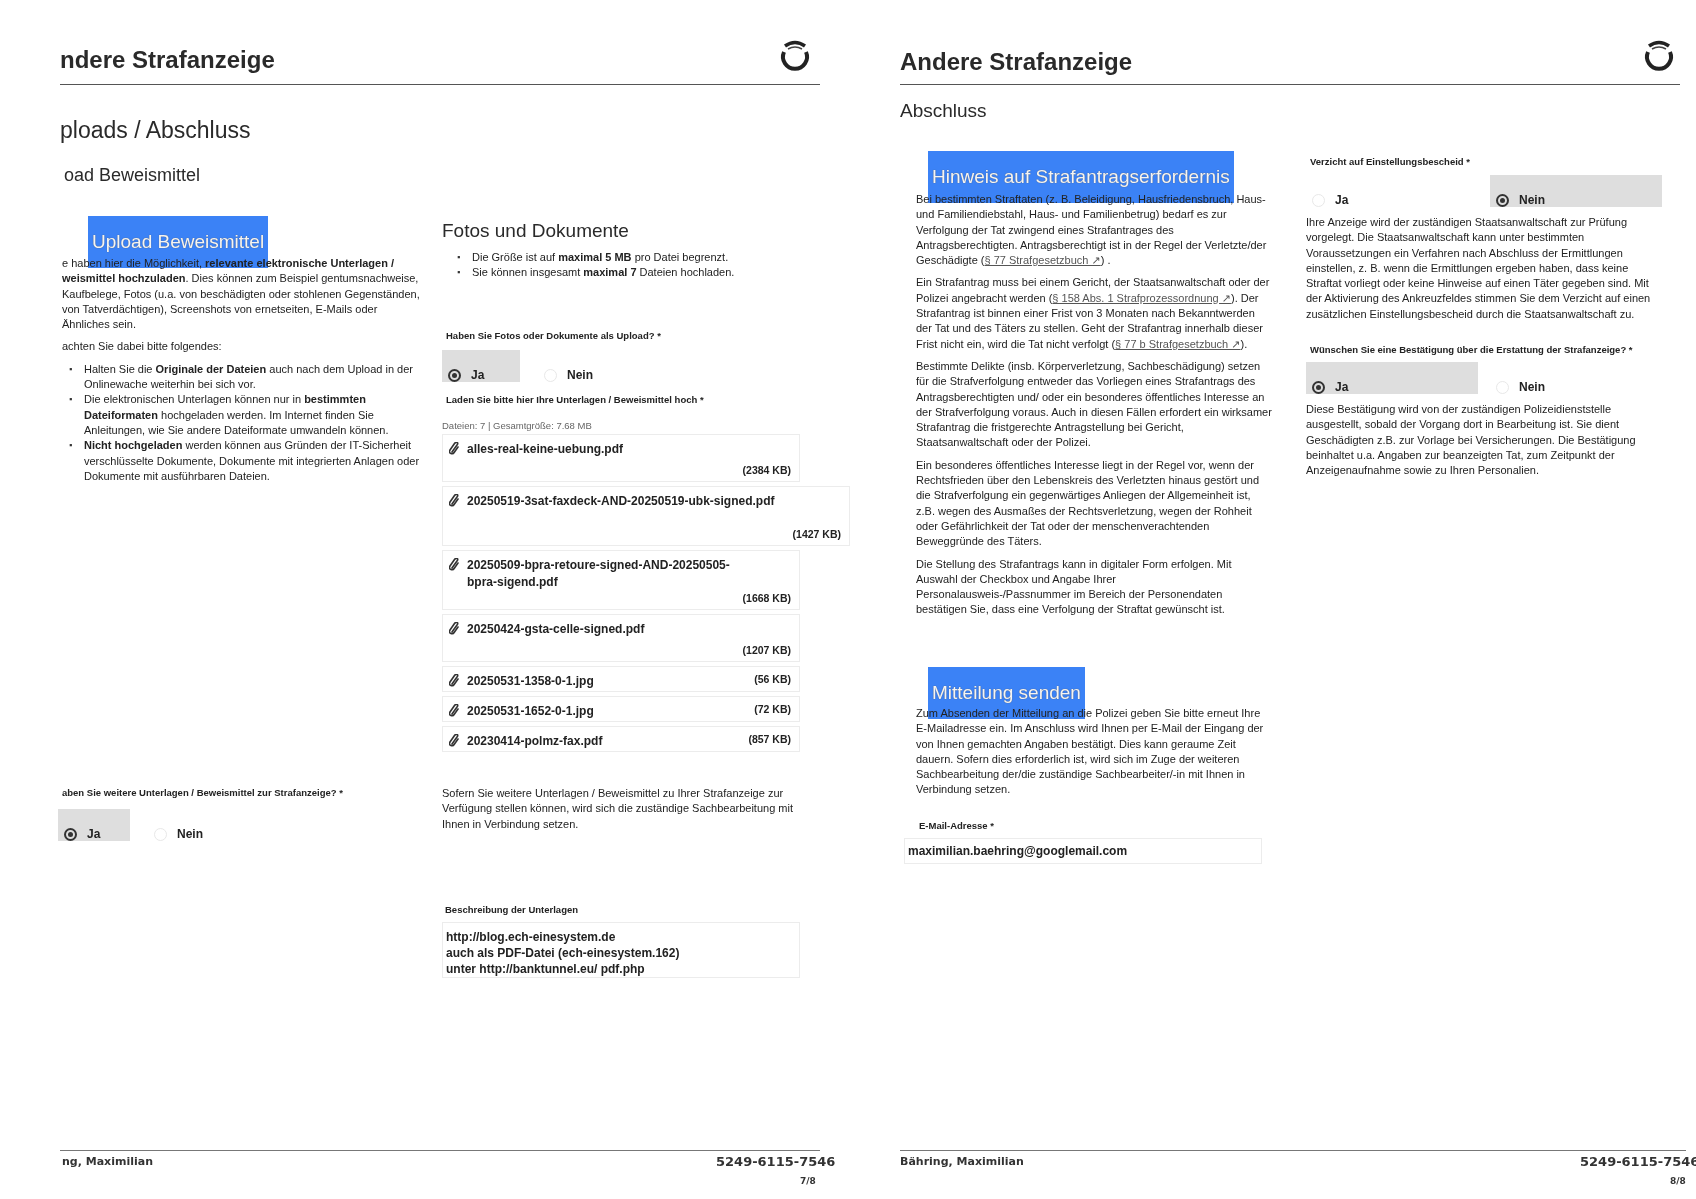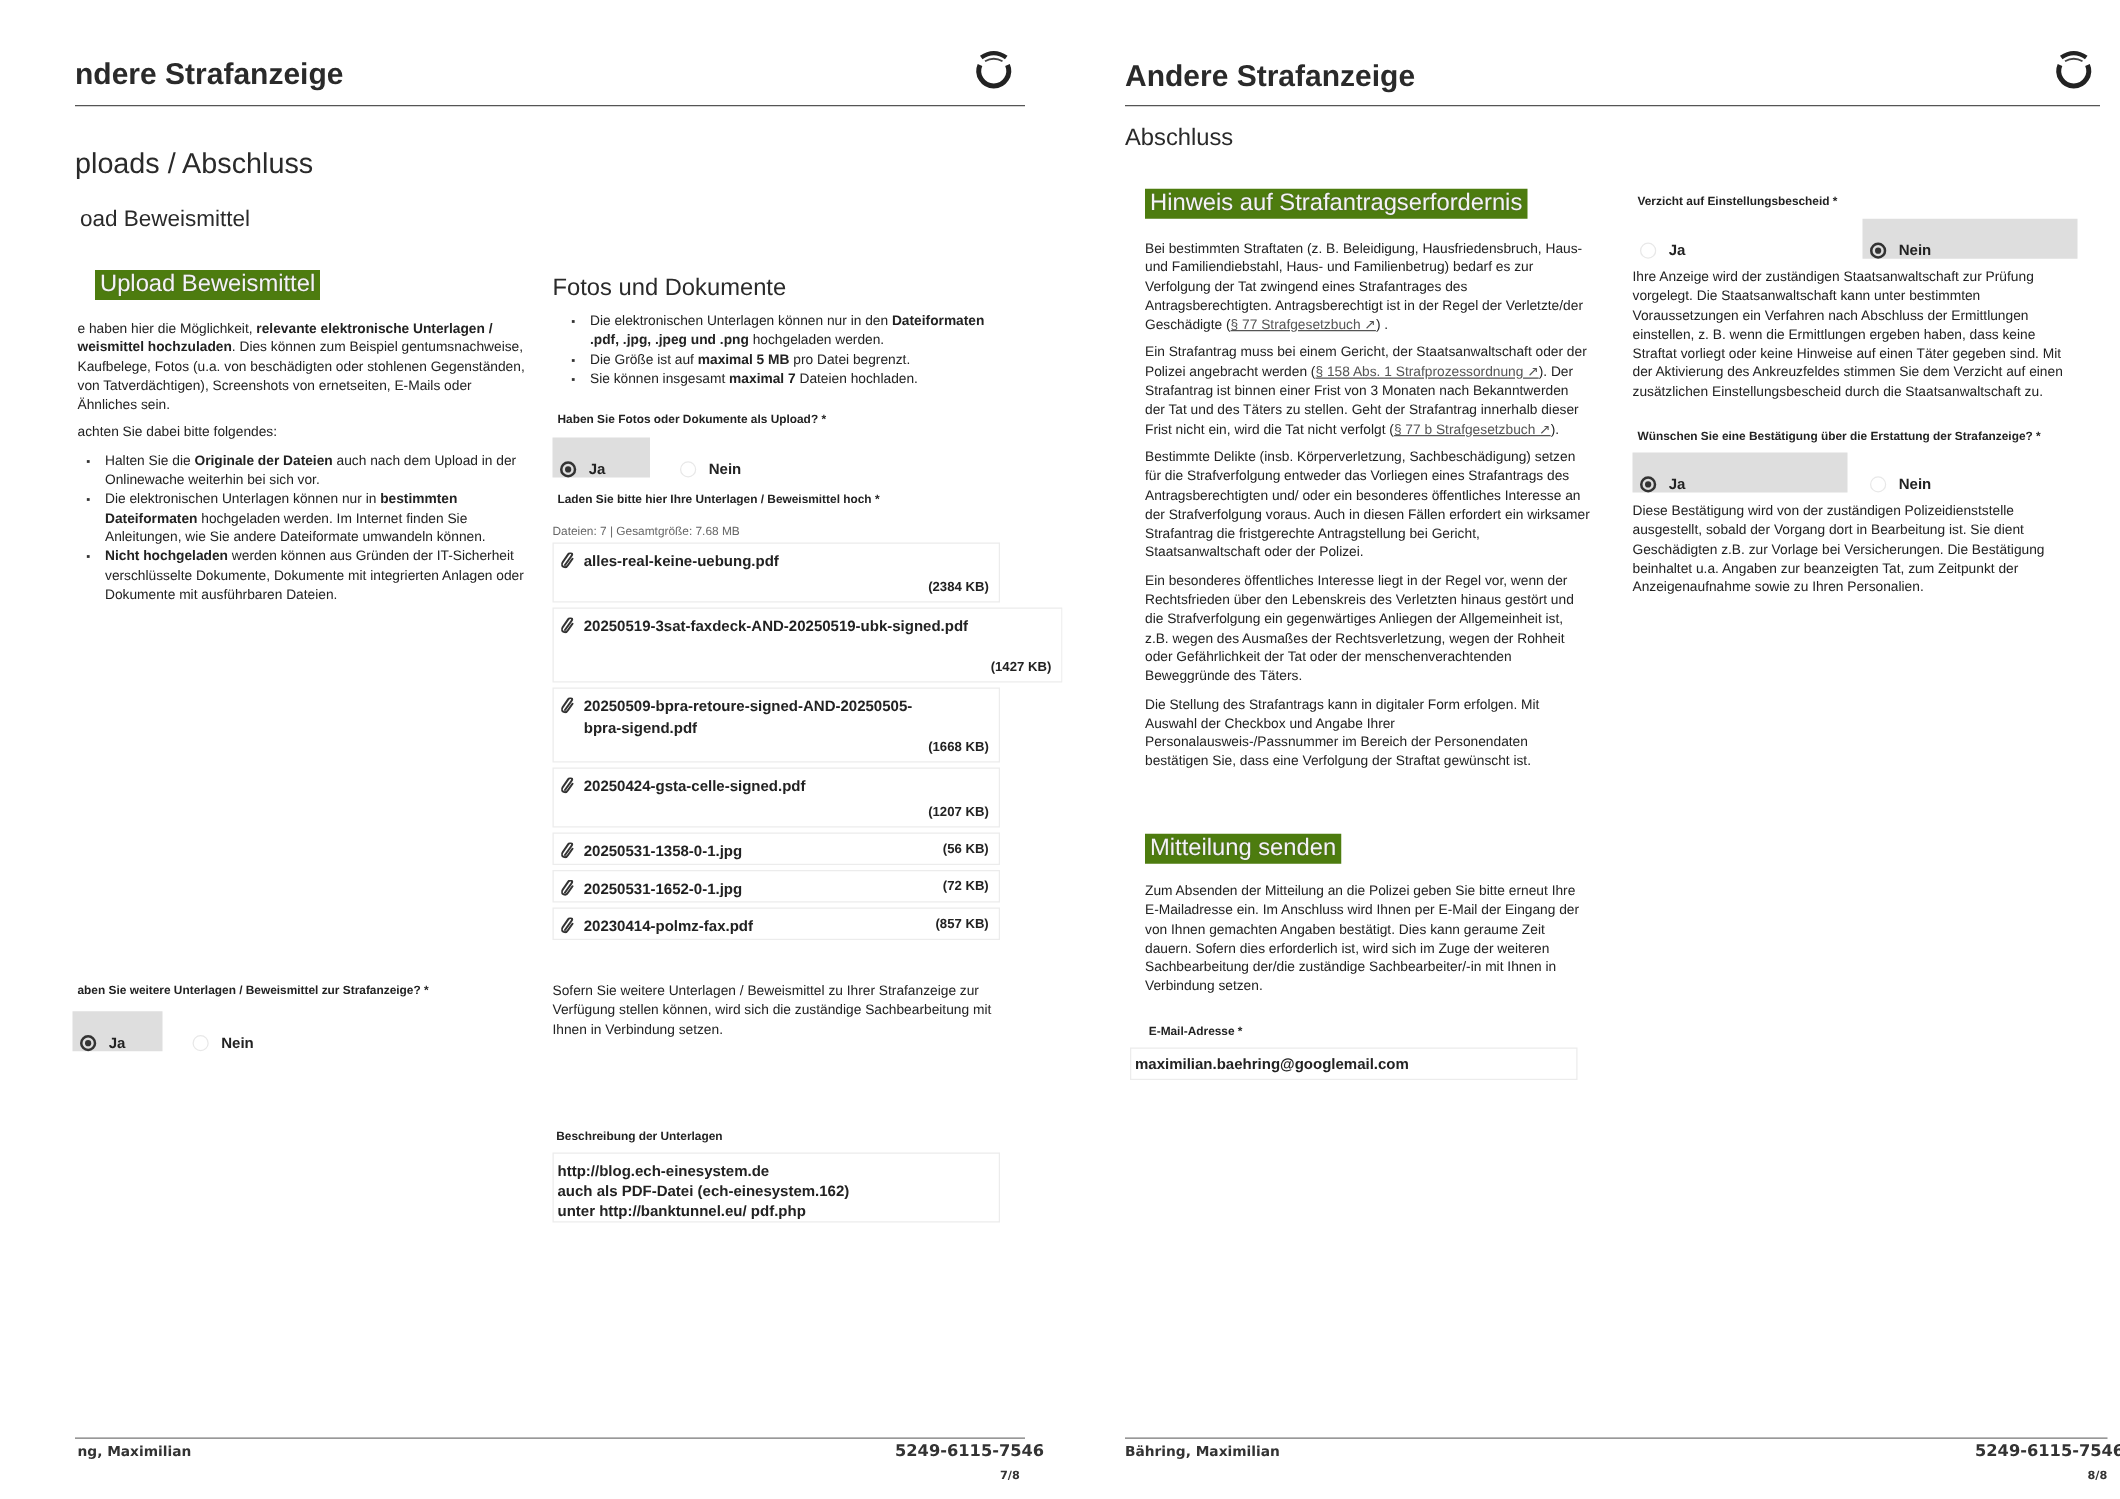--- a/index.html
+++ b/index.html
@@ -6,22 +6,22 @@
   body { width:1696px; height:1199px; background:#ffffff; position:relative; overflow:hidden;
          font-family:"Liberation Sans", sans-serif; color:#1c1c1c; }
   .page { position:absolute; top:0; height:1199px; overflow:hidden; }
   #page7 { left:0; width:850px; }
   #page8 { left:880px; width:816px; }
   .abs { position:absolute; }
   .doc-title { font-weight:bold; font-size:24px; color:#2a2a2a; white-space:nowrap; }
   .rule { position:absolute; height:0; border-top:1.5px solid #555; }
   .h2 { font-size:23px; color:#2a2a2a; white-space:nowrap; }
   .h3 { font-size:18px; color:#2a2a2a; white-space:nowrap; }
-  .banner { background:#4d7c0f; color:#f4f4f4; font-size:19px; padding:1px 4px; white-space:nowrap;
-            text-shadow:0 0 1px #555; }
+  .banner { background:#3b82f6; color:#f4f4f4; font-size:19px; padding:15px 4px; white-space:nowrap;
+            text-shadow:0 0 1px #555;margin-left:12px; }
   .txt { font-size:11px; line-height:15.3px; color:#222; }
   .txt p { margin:0 0 7px 0; }
   .txt b { font-weight:bold; }
   ul.bul { margin:0; padding-left:22px; list-style:none; }
   ul.bul li { position:relative; margin:0; }
   ul.bul li::before { content:"\25AA"; position:absolute; left:-15px; font-size:9px; color:#333; }
   .label { font-size:9.5px; font-weight:bold; color:#222; white-space:nowrap; }
   .radio-row { position:absolute; height:32px; }
   .radio-opt { position:absolute; top:0; height:32px; display:flex; align-items:flex-end; font-size:12px;
                font-weight:bold; color:#222; box-sizing:border-box; padding-left:6px; }
@@ -78,21 +78,20 @@
     </div>
     <div class="radio-opt" style="left:90px;width:100px;">
       <span class="rcirc"></span>
       <span>Nein</span>
     </div>
   </div>
 
   <div class="abs" style="left:442px;top:220px;font-size:19px;color:#2a2a2a;white-space:nowrap;">Fotos und Dokumente</div>
   <div class="abs txt" style="left:450px;top:250px;width:350px;">
     <ul class="bul" id="photobullets7">
-        <li><span>Die elektronischen Unterlagen können nur in den </span><b>Dateiformaten .pdf, .jpg, .jpeg und .png</b><span> hochgeladen werden.</span></li>
         <li><span>Die Größe ist auf </span><b>maximal 5 MB</b><span> pro Datei begrenzt.</span></li>
         <li><span>Sie können insgesamt </span><b>maximal 7</b><span> Dateien hochladen.</span></li>
       </ul>
   </div>
 
   <div class="abs label" style="left:446px;top:330px;">Haben Sie Fotos oder Dokumente als Upload? *</div>
   <div class="radio-row" style="left:442px;top:350px;width:300px;">
     <div class="radio-opt selected" style="left:0;width:78px;">
       <span class="rcirc"></span>
       <span>Ja</span>

